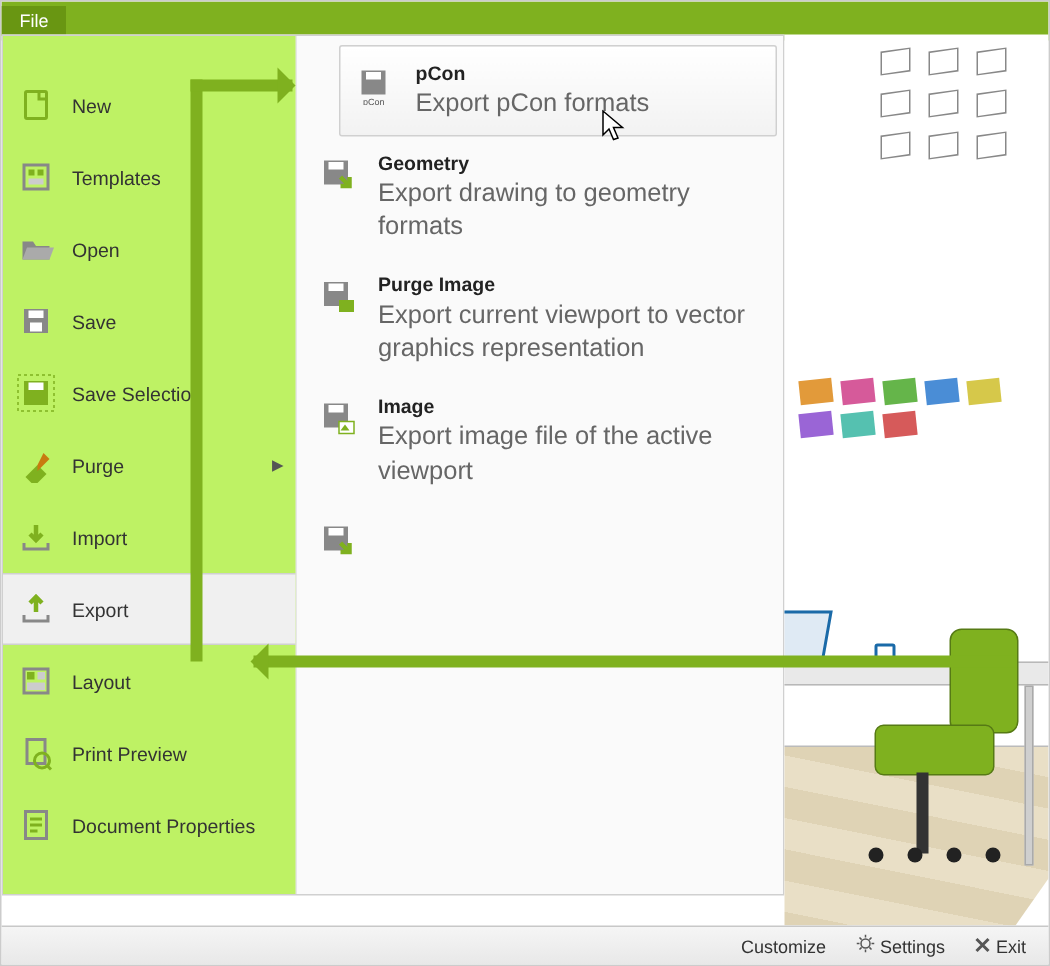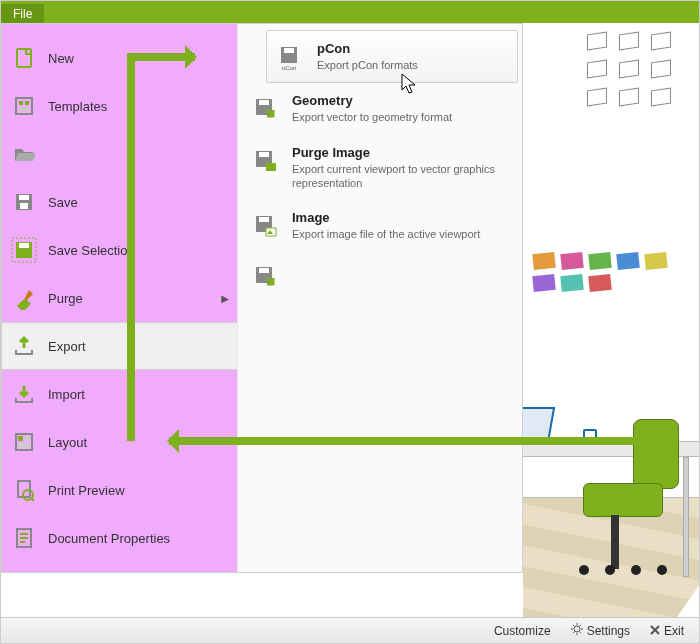--- a/index.html
+++ b/index.html
@@ -1,32 +1,32 @@
 <!DOCTYPE html>
 <html><head>
 <meta charset="utf-8">
 <style>
   * { box-sizing: border-box; margin: 0; padding: 0; }
   body { font-family: "Segoe UI", Tahoma, sans-serif; font-size: 12px; color: #333; background: #fff; width: 700px; height: 644px; overflow: hidden; position: relative; border: 1px solid #ccc; }
   .menubar { height: 26px; background: #7fb11f; color: #fff; display: flex; align-items: center; }
   .menubar-item { padding: 3px 12px; background: #699612; }
   .file-panel { position: absolute; left: 0; top: 22px; width: 522px; background: #fdfdfd; border: 1px solid #d0d0d0; display: flex; }
-  .file-col { width: 236px; background: #f0abfc; padding: 10px 0; border-right: 1px solid #e6e6e6; }
+  .file-col { width: 196px; background: #bef264; padding: 22px 0; border-right: 1px solid #e6e6e6; }
   .file-item { display: flex; align-items: center; height: 48px; padding: 0 8px; gap: 10px; cursor: default; position: relative; }
   .file-item.selected { background: #f0f0f0; border-top: 1px solid #d0d0d0; border-bottom: 1px solid #d0d0d0; }
   .file-item .ico { width: 28px; height: 28px; display: flex; align-items: center; justify-content: center; color: #888; }
   .file-item .lbl { flex: 1; color: #333; font-size: 13px; }
   .file-item .arrow { color: #555; font-size: 10px; }
   .sub-col { flex: 1; padding: 6px 4px; background: #fafafa; }
   .sub-item { display: flex; align-items: flex-start; padding: 10px 10px; gap: 12px; }
   .sub-item.highlight { background: linear-gradient(#fff,#f2f2f2); border: 1px solid #d0d0d0; border-radius: 2px; margin-left: 24px; }
   .sub-item .ico { width: 28px; height: 28px; display: flex; align-items: center; justify-content: center; color: #888; margin-top: 2px; }
   .sub-item .txt { flex: 1; }
   .sub-item .title { font-weight: bold; color: #222; font-size: 13px; margin-bottom: 2px; }
-  .sub-item .desc { color: #666; font-size: 11px; line-height: 1.3; }
+  .sub-item .desc { color: #666; font-size: 17px; line-height: 1.3; }
   .statusbar { position: absolute; left: 0; right: 0; bottom: 0; height: 26px; background: linear-gradient(#f5f5f5,#e8e8e8); border-top: 1px solid #c8c8c8; display: flex; justify-content: flex-end; align-items: center; gap: 2px; padding: 12px 6px; }
   .statusbar .btn { display: flex; align-items: center; gap: 4px; padding: 3px 8px; border: 1px solid transparent; color: #333; }
   .canvas { position: absolute; left: 522px; top: 22px; right: 0; bottom: 26px; background: #fff; overflow: hidden; }
   
   .arrow-h1 { position: absolute; top: 52px; left: 126px; width: 68px; height: 8px; background: #7fb11f; }
   .arrow-h1::after { content:""; position: absolute; right: -14px; top: -8px; border: 12px solid transparent; border-left-color: #7fb11f; }
   .arrow-v1 { position: absolute; top: 52px; left: 126px; width: 8px; height: 388px; background: #7fb11f; }
   .arrow-h2 { position: absolute; top: 436px; left: 168px; width: 508px; height: 8px; background: #7fb11f; z-index: 5; }
   .arrow-h2::before { content:""; position: absolute; left: -14px; top: -8px; border: 12px solid transparent; border-right-color: #7fb11f; }
   .cursor { position: absolute; top: 72px; left: 400px; z-index: 20; }
@@ -81,20 +81,21 @@
       <span class="lbl">Templates</span>
     </div>
 
     <div class="file-item">
       <span class="ico">
           <svg width="24" height="24">
             <path d="M3 7h7l2 3h9v9H3z" fill="#888"></path>
             <path d="M3 19l3-8h18l-3 8z" fill="#aaa"></path>
           </svg>
         </span>
+      <span class="lbl">Open</span>
     </div>
 
     <div class="file-item">
       <span class="ico">
           <svg width="24" height="24">
             <rect x="4" y="4" width="16" height="16" fill="#888"></rect>
             <rect x="7" y="5" width="10" height="5" fill="#fff"></rect>
             <rect x="8" y="13" width="8" height="6" fill="#fff"></rect>
           </svg>
         </span>
@@ -117,38 +118,38 @@
       <span class="ico">
           <svg width="24" height="24">
             <path d="M5 20l8-8 6 6-8 8z" fill="#7fb11f"></path>
             <path d="M13 12l4-8 4 4-8 8z" fill="#c87a10"></path>
           </svg>
         </span>
       <span class="lbl">Purge</span>
       <span class="arrow">▶</span>
     </div>
 
+    <div class="file-item">
+      <span class="ico">
+          <svg width="24" height="24">
+            <path d="M4 16v4h16v-4" fill="none" stroke="#888" stroke-width="2"></path>
+            <path d="M12 4v10M8 10l4 4 4-4" fill="none" stroke="#7fb11f" stroke-width="3"></path>
+          </svg>
+        </span>
+      <span class="lbl">Import</span>
+    </div>
+
     <div class="file-item selected">
       <span class="ico">
           <svg width="24" height="24">
             <path d="M4 16v4h16v-4" fill="none" stroke="#888" stroke-width="2"></path>
             <path d="M12 14V4M8 8l4-4 4 4" fill="none" stroke="#7fb11f" stroke-width="3"></path>
           </svg>
         </span>
       <span class="lbl">Export</span>
-    </div>
-
-    <div class="file-item">
-      <span class="ico">
-          <svg width="24" height="24">
-            <path d="M4 16v4h16v-4" fill="none" stroke="#888" stroke-width="2"></path>
-            <path d="M12 4v10M8 10l4 4 4-4" fill="none" stroke="#7fb11f" stroke-width="3"></path>
-          </svg>
-        </span>
-      <span class="lbl">Import</span>
     </div>
 
     <div class="file-item">
       <span class="ico">
           <svg width="24" height="24">
             <rect x="4" y="4" width="16" height="16" fill="none" stroke="#888" stroke-width="2"></rect>
             <rect x="6" y="6" width="5" height="5" fill="#7fb11f"></rect>
             <rect x="13" y="6" width="5" height="5" fill="#ccc"></rect>
             <rect x="6" y="13" width="12" height="5" fill="#ccc"></rect>
           </svg>
@@ -199,21 +200,21 @@
       <span class="ico">
           <svg width="26" height="26">
             <rect x="3" y="3" width="16" height="16" fill="#888"></rect>
             <rect x="6" y="4" width="10" height="5" fill="#fff"></rect>
             <path d="M14 14l6 6" stroke="#7fb11f" stroke-width="3"></path>
             <path d="M20 14v6h-6" fill="none" stroke="#7fb11f" stroke-width="3"></path>
           </svg>
         </span>
       <div class="txt">
         <div class="title">Geometry</div>
-        <div class="desc">Export vector to geometry format</div>
+        <div class="desc">Export drawing to geometry formats</div>
       </div>
     </div>
 
     <div class="sub-item">
       <span class="ico">
           <svg width="26" height="26">
             <rect x="3" y="3" width="16" height="16" fill="#888"></rect>
             <rect x="6" y="4" width="10" height="5" fill="#fff"></rect>
             <rect x="13" y="15" width="10" height="8" fill="#7fb11f"></rect>
           </svg>

